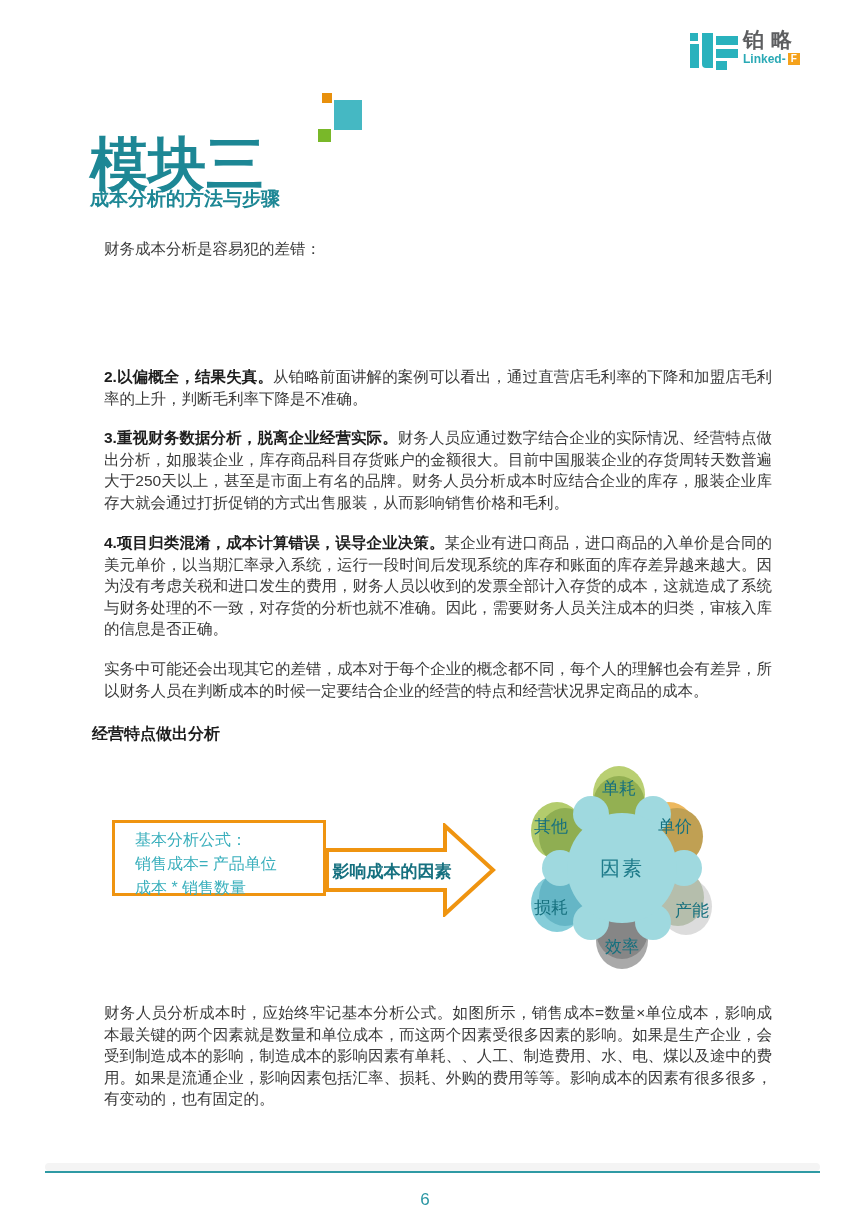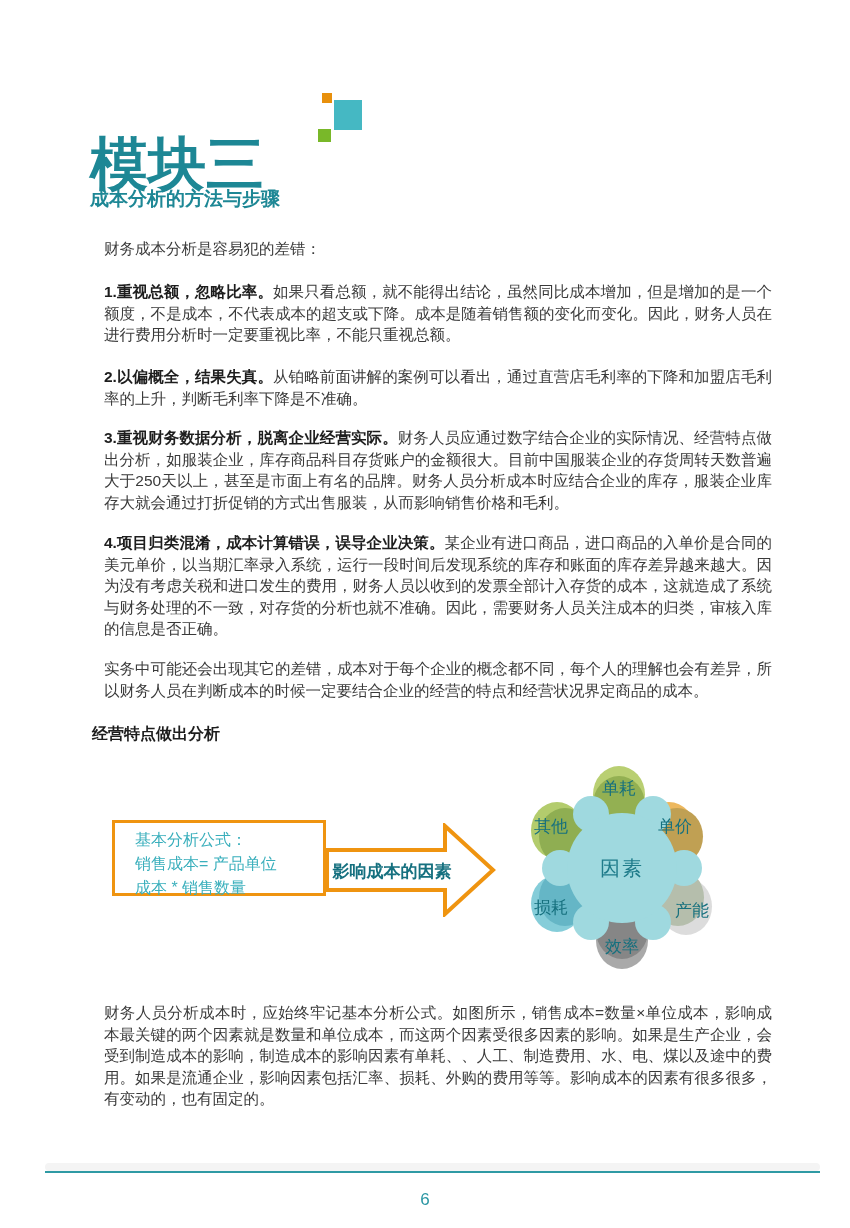--- a/index.html
+++ b/index.html
@@ -72,30 +72,46 @@
   
   .footer-shade{position:absolute;left:45px;top:1163px;width:775px;height:8px;background:#f4f4f4;border-radius:4px;}
   .footer-line{position:absolute;left:45px;top:1171px;width:775px;height:2px;background:#2f9aa4;}
   .page-num{position:absolute;left:0;top:1190px;width:850px;text-align:center;font-size:17px;color:#2a96a3;}
 </style>
 </head>
 <body>
 
 <div class="page">
 
+  <div class="logo">
+    <div class="logo-icon">
+      <div class="li-sq"></div>
+        <div class="li-bar-l"></div>
+        <div class="li-bar-m"></div>
+      <div class="li-arm-t"></div>
+        <div class="li-arm-m"></div>
+        <div class="li-sq-b"></div>
+    </div>
+    <div class="logo-text">
+      <span class="logo-zh">铂略</span>
+      <span class="logo-en">
+          <span>Linked-</span>
+          <span class="fbox">F</span>
+        </span>
+    </div>
+  </div>
 
   <h1 class="module-title">模块三</h1>
   <div class="deco deco-orange" style="background-color: rgb(232, 144, 12);"></div>
   <div class="deco deco-teal" style="background-color: rgb(69, 184, 195);"></div>
   <div class="deco deco-green" style="background-color: rgb(121, 184, 41);"></div>
   <h2 class="subtitle">成本分析的方法与步骤</h2>
 
   <p class="para p-intro">财务成本分析是容易犯的差错：</p>
 
-  <p class="para p-m1"><b>1.重视总额，忽略比率。</b><span>如果只看总额，就不能得出结论，虽然同比成本增加，但是增加的是一个额度，不是成本，不代表成本的超支或下降。成本是随着销售额的变化而变化。因此，财务人员在进行费用分析时一定要重视比率，不能只重视总额。</span></p>
 
   <p class="para p-m2"><b>2.以偏概全，结果失真。</b><span>从铂略前面讲解的案例可以看出，通过直营店毛利率的下降和加盟店毛利率的上升，判断毛利率下降是不准确。</span></p>
 
   <p class="para p-m3"><b>3.重视财务数据分析，脱离企业经营实际。</b><span>财务人员应通过数字结合企业的实际情况、经营特点做出分析，如服装企业，库存商品科目存货账户的金额很大。目前中国服装企业的存货周转天数普遍大于250天以上，甚至是市面上有名的品牌。财务人员分析成本时应结合企业的库存，服装企业库存大就会通过打折促销的方式出售服装，从而影响销售价格和毛利。</span></p>
 
   <p class="para p-m4"><b>4.项目归类混淆，成本计算错误，误导企业决策。</b><span>某企业有进口商品，进口商品的入单价是合同的美元单价，以当期汇率录入系统，运行一段时间后发现系统的库存和账面的库存差异越来越大。因为没有考虑关税和进口发生的费用，财务人员以收到的发票全部计入存货的成本，这就造成了系统与财务处理的不一致，对存货的分析也就不准确。因此，需要财务人员关注成本的归类，审核入库的信息是否正确。</span></p>
 
   <p class="para p-summary">实务中可能还会出现其它的差错，成本对于每个企业的概念都不同，每个人的理解也会有差异，所以财务人员在判断成本的时候一定要结合企业的经营的特点和经营状况界定商品的成本。</p>
 
   <h3 class="sec-head">经营特点做出分析</h3>

